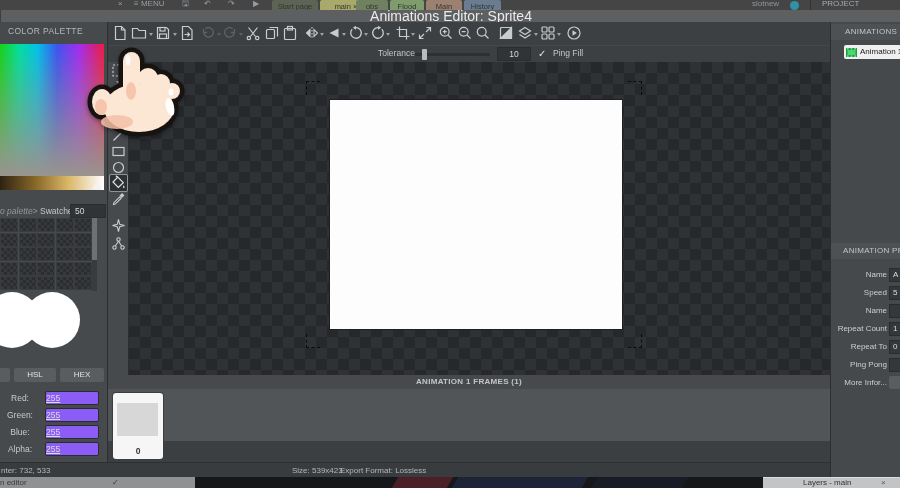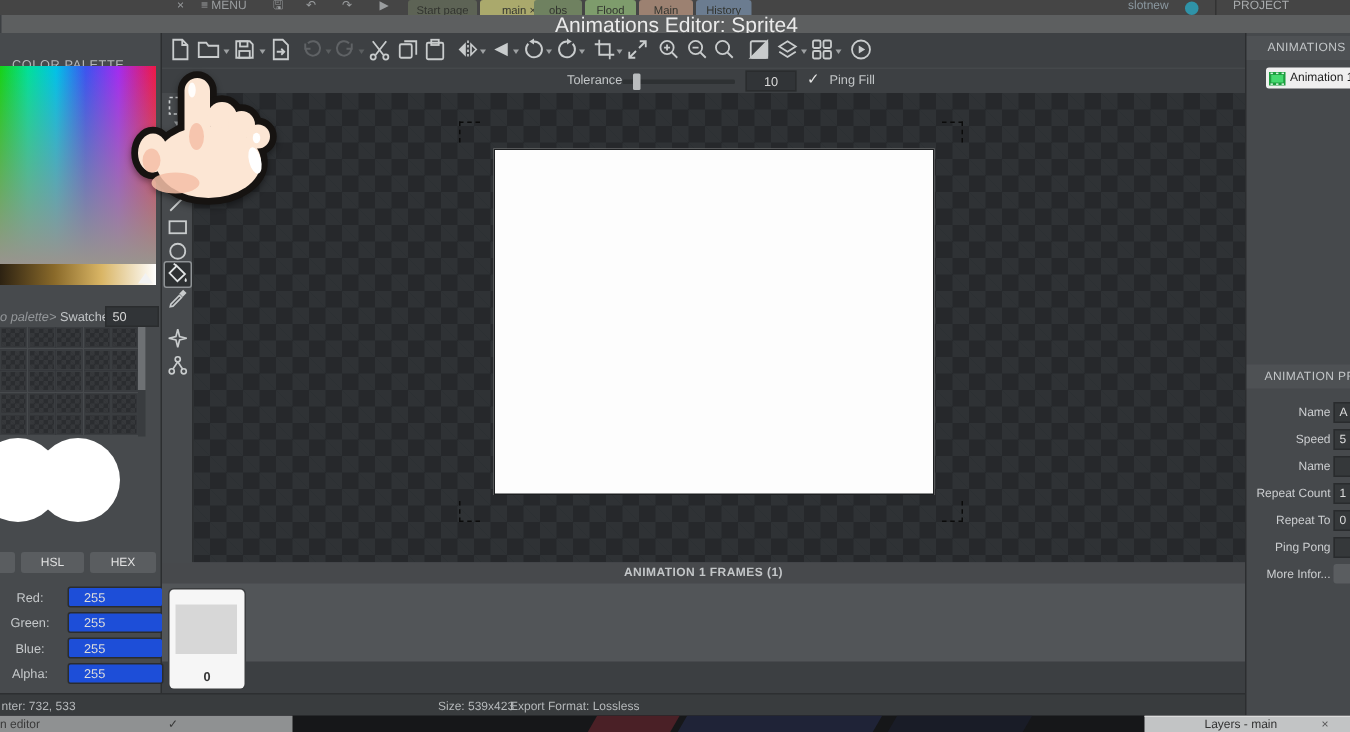--- a/index.html
+++ b/index.html
@@ -16,39 +16,39 @@
     text-align:center;line-height:12px;color:#ebebeb;font-size:14px;}
   
   .toolbar{left:108px;top:22px;width:722px;height:23px;background:#3d4043;border-bottom:1px solid #45484b;}
   .optrow{left:108px;top:46px;width:722px;height:16px;background:#3d4043;border-bottom:1px solid #2b2d2f;}
   .tbi{position:absolute;top:3px;width:16px;height:16px;}
   .tbi svg{width:16px;height:16px;display:block;}
   .dd{position:absolute;top:11px;width:0;height:0;border-left:2.5px solid transparent;border-right:2.5px solid transparent;border-top:3.5px solid #9ea1a3;}
   .dd.dis{border-top-color:#5b5e60;}
   
   .palette{left:0;top:22px;width:107px;height:440px;background:#474a4d;border-right:1px solid #2c2e30;}
-  .phead{position:absolute;left:8px;top:16px;color:#b4b7b9;font-size:8.5px;letter-spacing:.4px;}
+  .phead{position:absolute;left:8px;top:4px;color:#b4b7b9;font-size:8.5px;letter-spacing:.4px;}
   .huebox{position:absolute;left:0;top:22px;width:104px;height:132px;
     background:linear-gradient(to bottom,rgba(153,148,142,0) 0%,#99948e 100%),
     linear-gradient(to right,#16d316 0%,#00e09a 18%,#00c2e8 36%,#3c53f0 55%,#a32bf0 76%,#f01845 100%);}
   .shadebar{position:absolute;left:0;top:154px;width:104px;height:14px;
     background:linear-gradient(to right,#2d2212 0%,#8a6a2a 35%,#d9b565 65%,#ffffff 100%);}
   .shmark{position:absolute;left:92px;top:160px;width:0;height:0;border-left:5px solid transparent;border-right:5px solid transparent;border-bottom:7px solid #f2f2f2;}
   .palrow{position:absolute;left:0;top:182px;width:104px;height:14px;}
   .swgrid{position:absolute;left:0;top:196px;width:90px;height:73px;display:grid;grid-template-columns:repeat(5,16px);grid-auto-rows:12px;gap:2.5px;}
   .sw{width:16px;height:12px;border:1px solid #3a3d40;background-color:#2b2d30;
     background-image:linear-gradient(45deg,#36383b 25%,transparent 25%,transparent 75%,#36383b 75%),linear-gradient(45deg,#36383b 25%,transparent 25%,transparent 75%,#36383b 75%);
     background-size:6px 6px;background-position:0 0,3px 3px;}
   .swsb{position:absolute;left:92px;top:196px;width:5px;height:73px;background:#393c3f;}
   .swsb i{display:block;width:5px;height:42px;background:#6e7174;}
   .well{position:absolute;width:56px;height:56px;border-radius:50%;background:#ffffff;}
   .pbtn{position:absolute;top:346px;height:14px;background:#5a5d60;border-radius:2px;color:#e2e2e2;text-align:center;line-height:14px;font-size:8px;}
   .chrow{position:absolute;left:0;width:104px;height:14px;}
   .chrow .lbl{position:absolute;left:0;top:2px;width:40px;text-align:center;color:#c6c9cb;}
-  .chrow .val{position:absolute;left:45px;top:0;width:52px;height:12px;background:#1d4ed8;border:1px solid #2a2c2e;border-radius:2px;color:#dcdcdc;padding-left:10px;line-height:12px;}
+  .chrow .val{position:absolute;left:45px;top:0;width:52px;height:12px;background:#8b5cf6;border:1px solid #2a2c2e;border-radius:2px;color:#dcdcdc;padding-left:0;line-height:12px;text-decoration:underline;}
   
   .toolstrip{left:108px;top:62px;width:20px;height:313px;background:#474a4d;border-right:1px solid #2c2e30;}
   .tool{position:absolute;left:2px;width:17px;height:16px;}
   .tool svg{width:15px;height:15px;display:block;margin:0 auto;}
   .tool.sel{background:#2e3133;box-shadow:0 0 0 1px #8f9396;border-radius:1px;}
   .tddd{position:absolute;left:8px;width:0;height:0;border-left:2.5px solid transparent;border-right:2.5px solid transparent;border-top:3.5px solid #9ea1a3;}
   
   .canvas{left:129px;top:62px;width:701px;height:313px;background-color:#26282b;
     background-image:linear-gradient(45deg,#2f3235 25%,transparent 25%,transparent 75%,#2f3235 75%),linear-gradient(45deg,#2f3235 25%,transparent 25%,transparent 75%,#2f3235 75%);
     background-size:22px 22px;background-position:0 0,11px 11px;}

